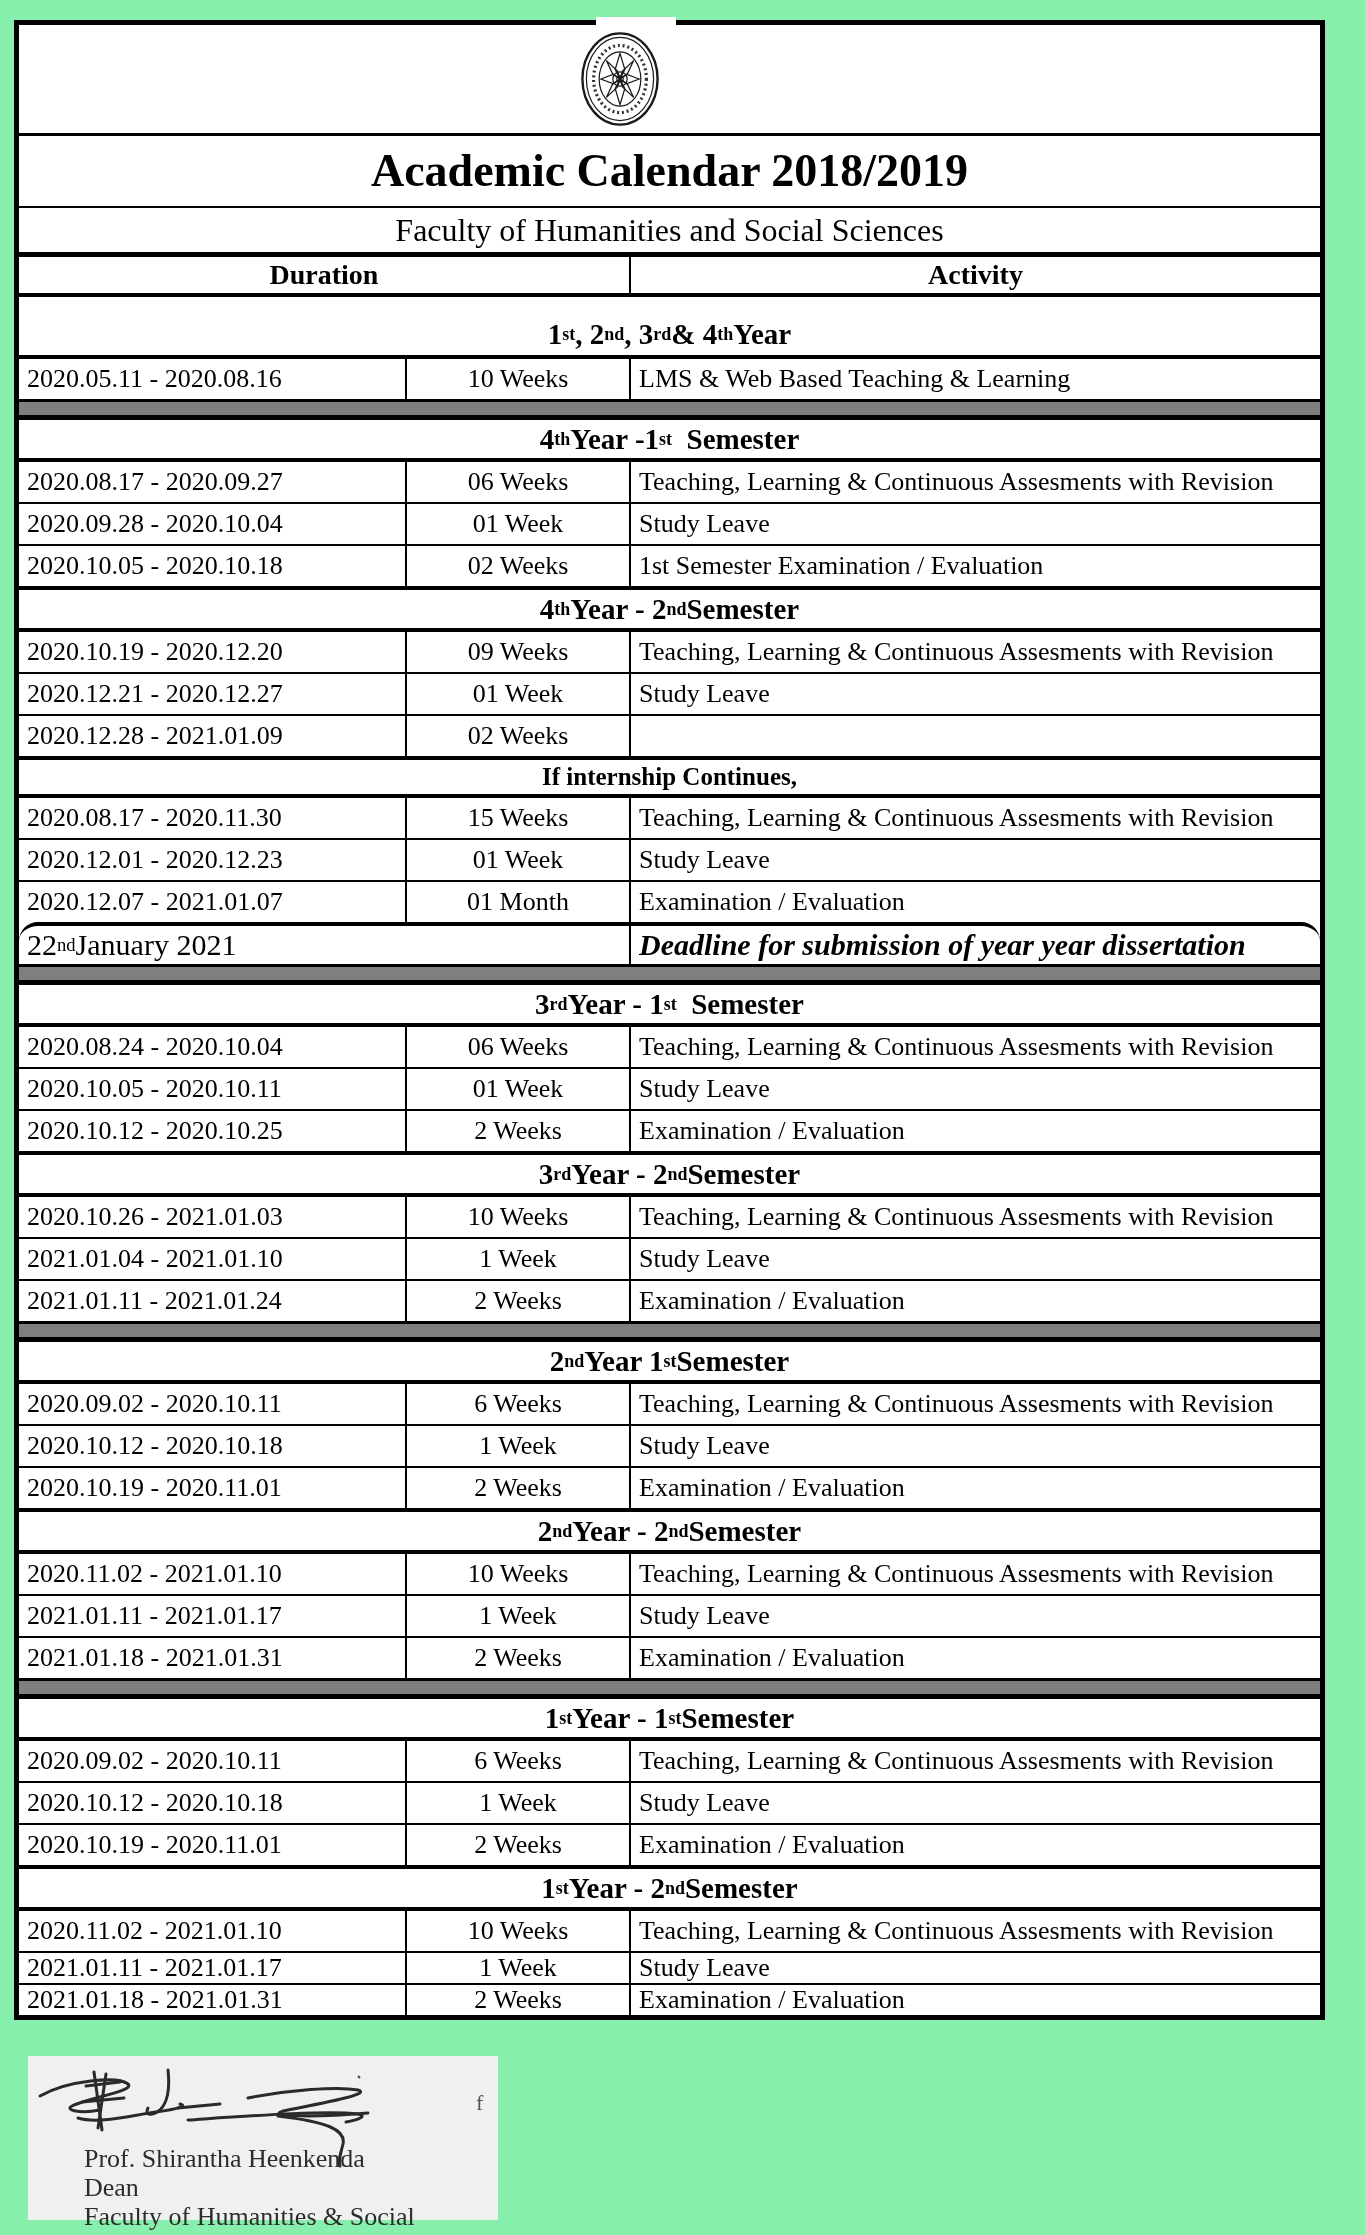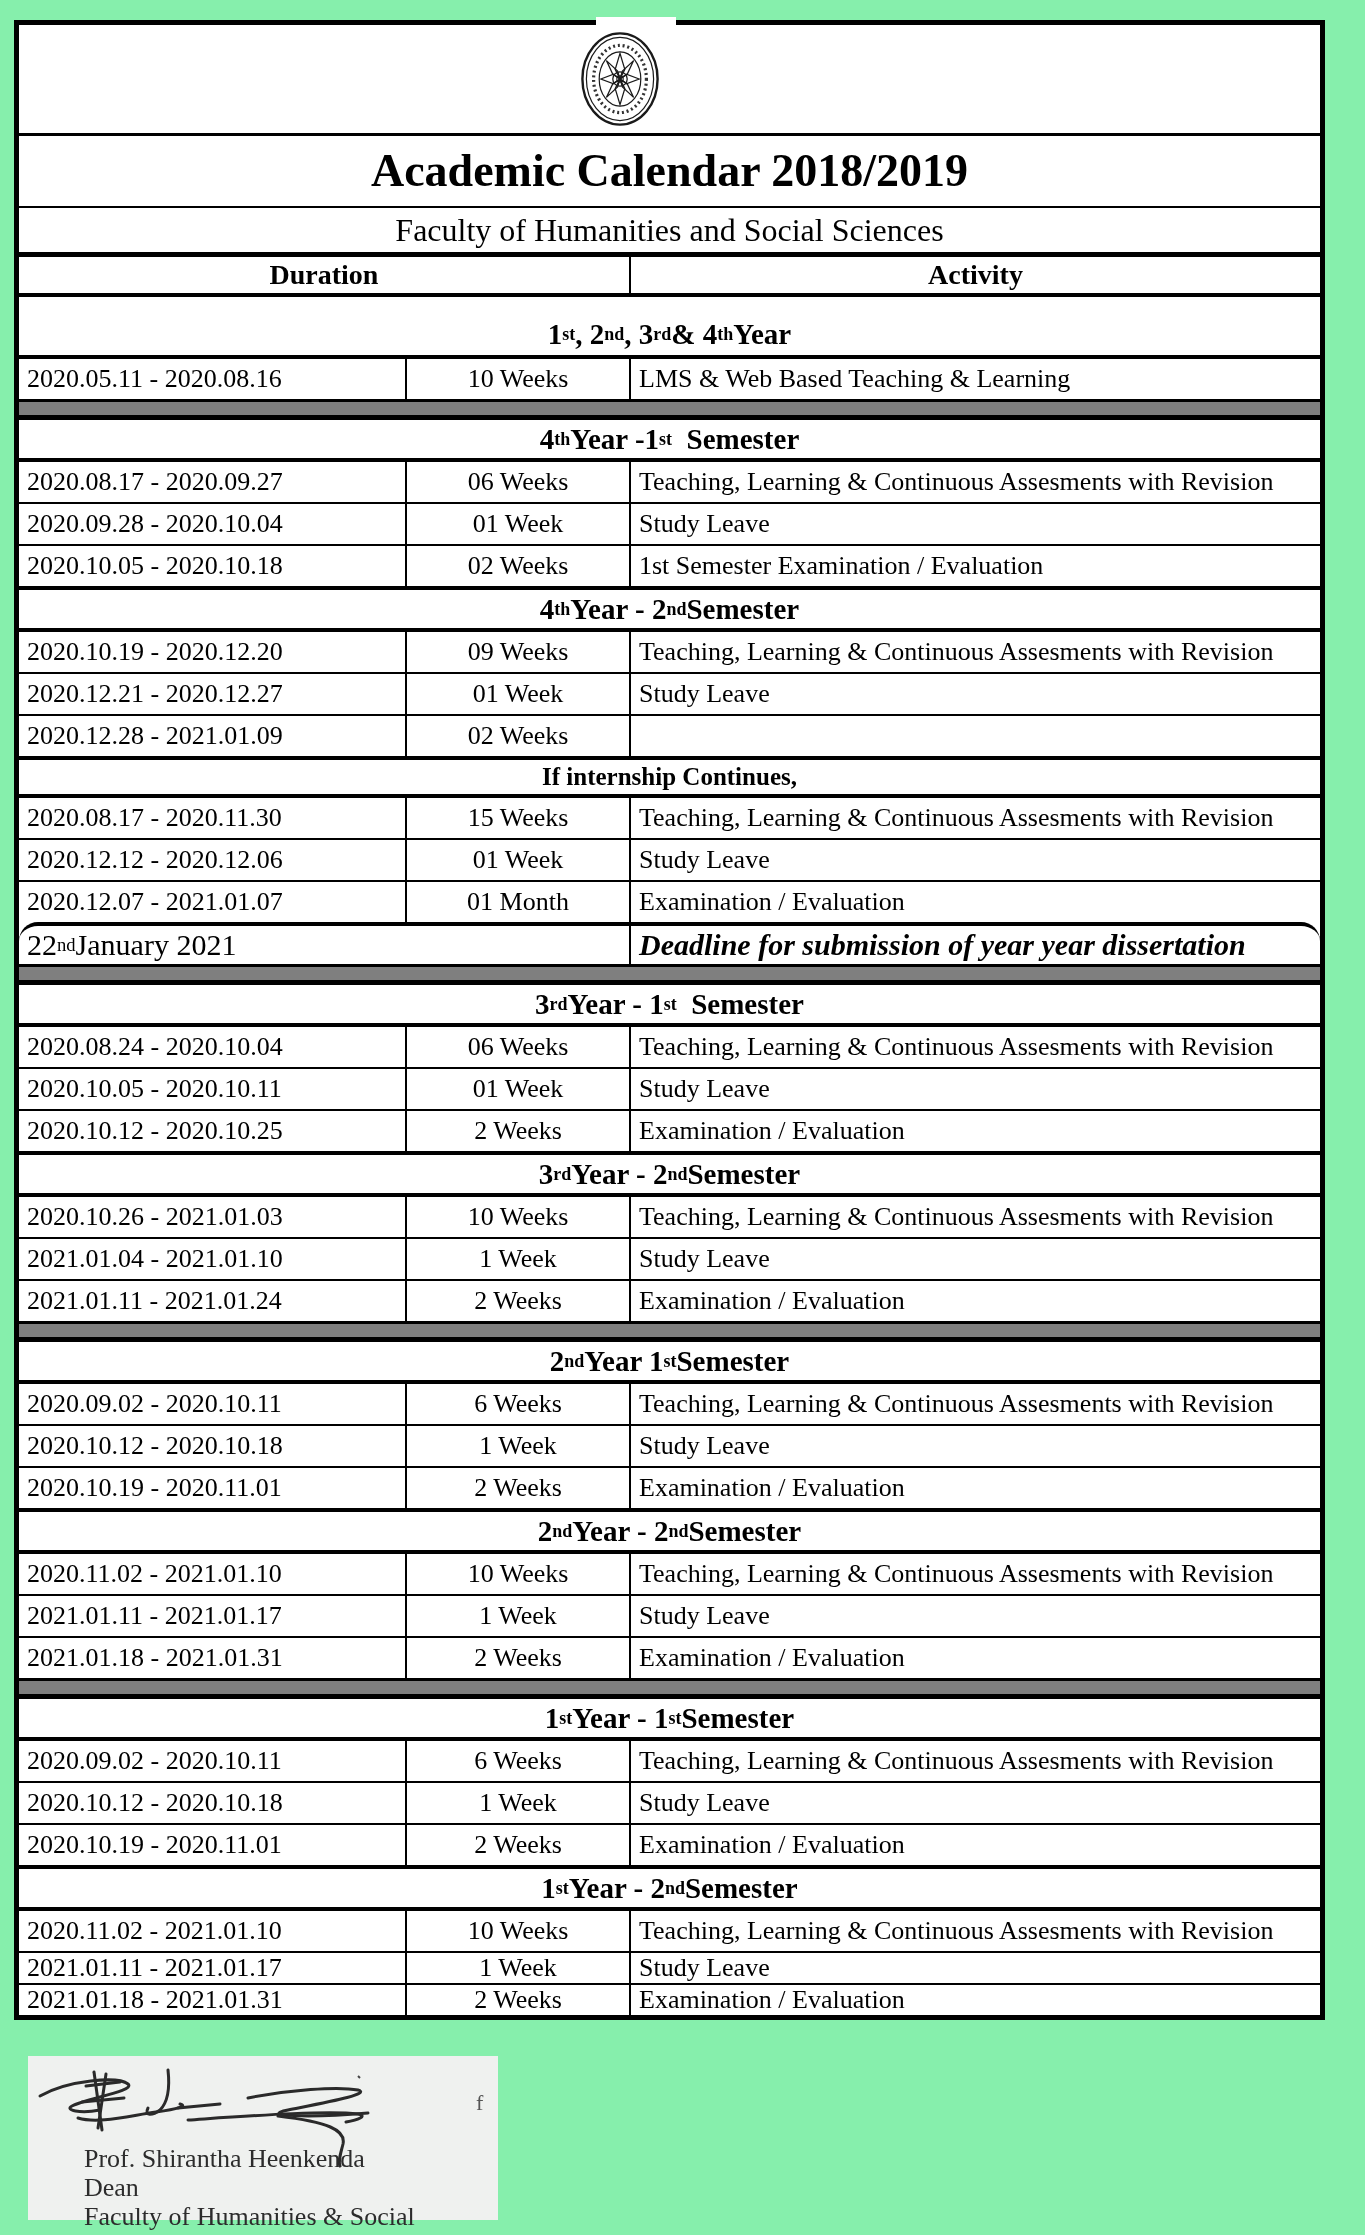--- a/index.html
+++ b/index.html
@@ -133,21 +133,21 @@
       <div class="cell weeks">02 Weeks</div>
     </div>
 
     <div class="sub-header">If internship Continues,</div>
     <div class="data-row first">
       <div class="cell duration">2020.08.17 - 2020.11.30</div>
       <div class="cell weeks">15 Weeks</div>
       <div class="cell activity">Teaching, Learning &amp; Continuous Assesments with Revision</div>
     </div>
     <div class="data-row">
-      <div class="cell duration">2020.12.12 - 2020.12.06</div>
+      <div class="cell duration">2020.12.01 - 2020.12.23</div>
       <div class="cell weeks">01 Week</div>
       <div class="cell activity">Study Leave</div>
     </div>
     <div class="data-row">
       <div class="cell duration">2020.12.07 - 2021.01.07</div>
       <div class="cell weeks">01 Month</div>
       <div class="cell activity">Examination / Evaluation</div>
     </div>
     <div class="span-row">
       <div class="cell duration">22<sup>nd</sup> January 2021</div>

